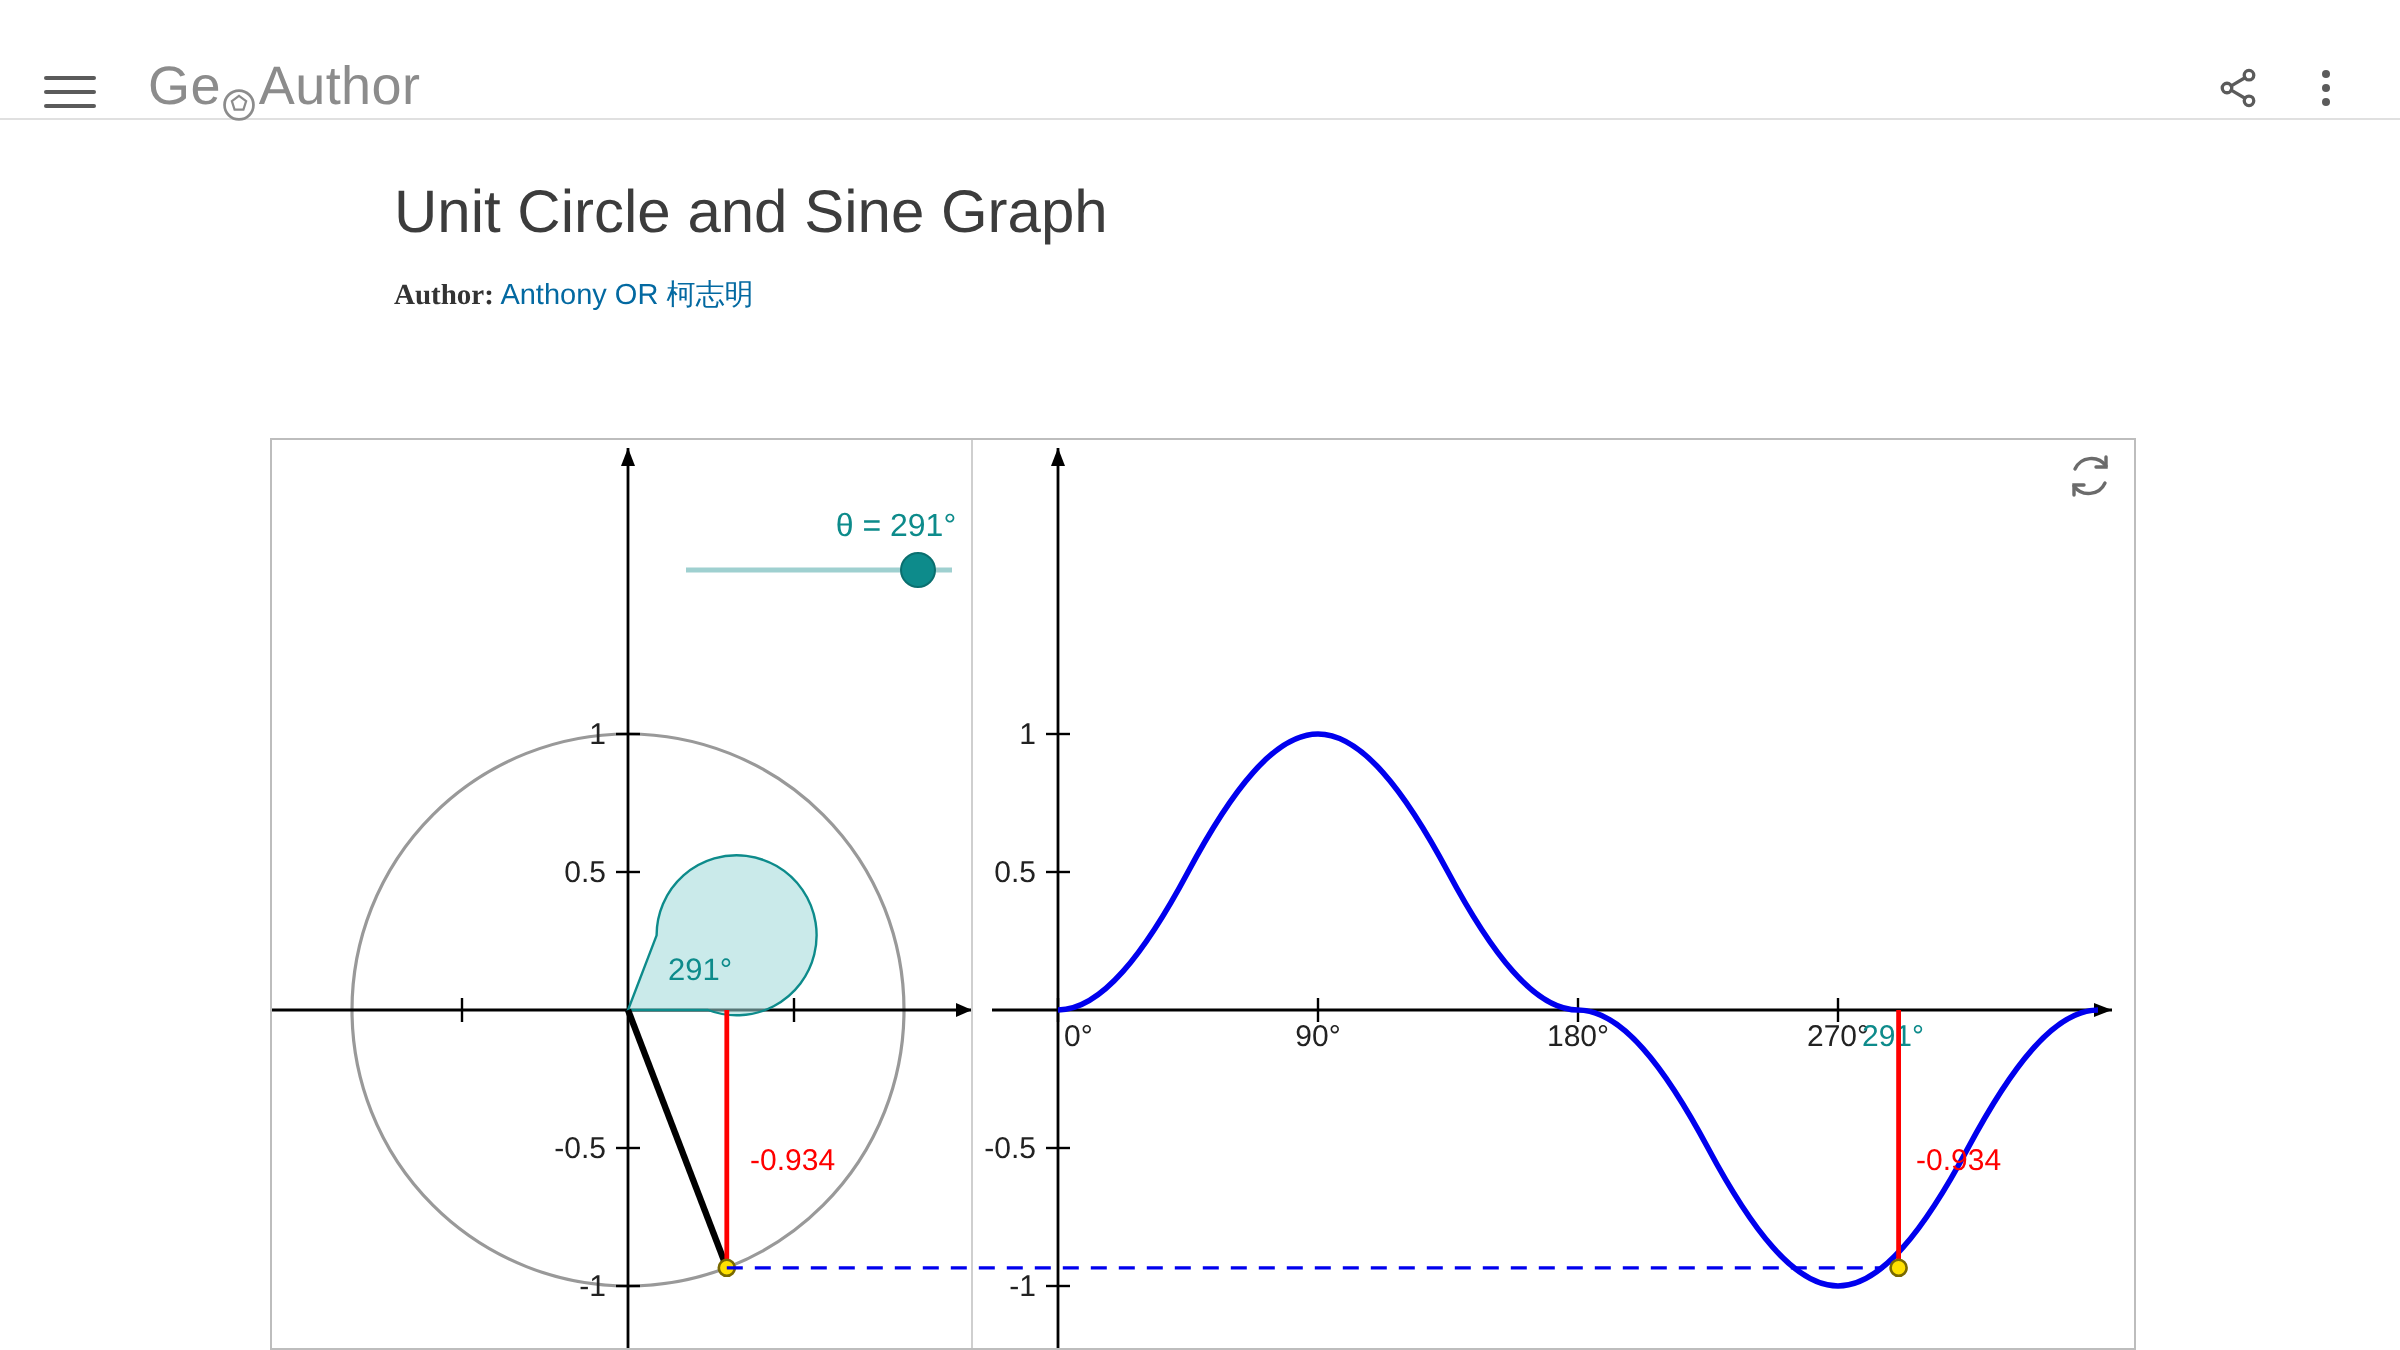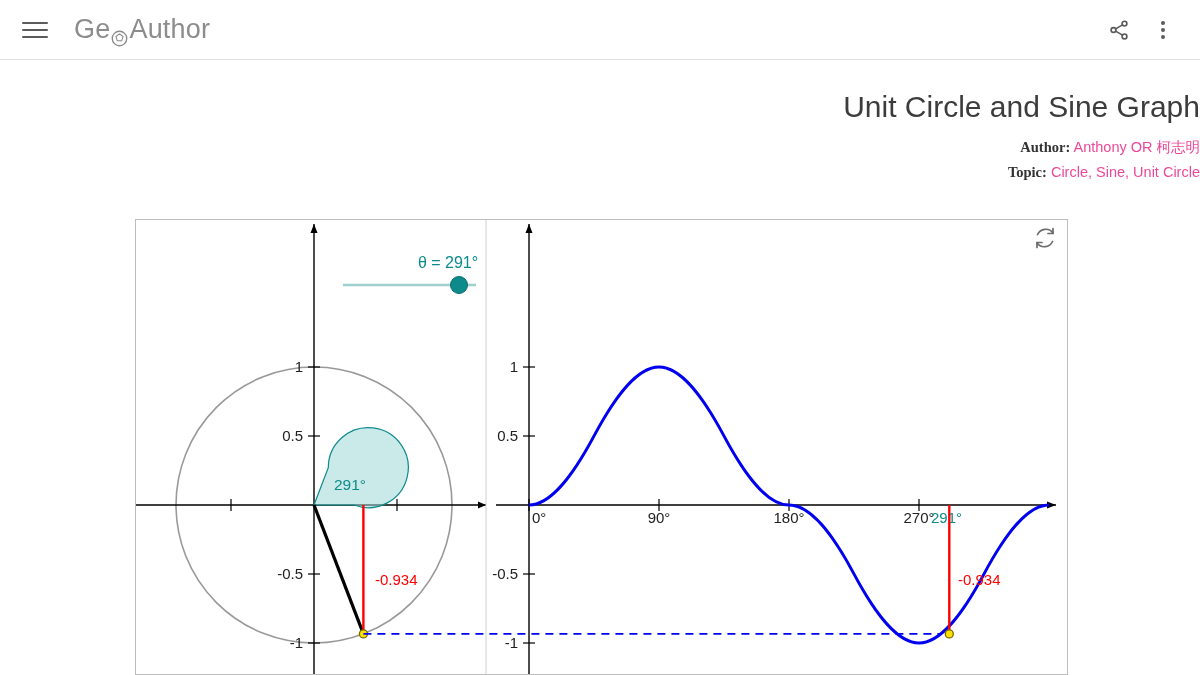--- a/index.html
+++ b/index.html
@@ -13,21 +13,21 @@
     height: 675px;
     overflow: hidden;
     position: relative;
   }
 
   
   .topbar {
     height: 60px;
     border-bottom: 1px solid #e0e0e0;
     display: flex;
-    align-items: center;
+    align-items: flex-end;
     padding: 0 22px;
     box-sizing: border-box;
     background: #fff;
   }
   .hamburger {
     width: 26px;
     height: 26px;
     display: flex;
     flex-direction: column;
     justify-content: center;
@@ -76,36 +76,35 @@
     align-items: center;
   }
   .kebab i {
     width: 4px; height: 4px; border-radius: 50%;
     background: #5b5b5b; display: block;
   }
 
   
   .content {
     padding: 0 0 0 12px;
-    text-align: right;
   }
   .title {
     font-size: 30px;
     color: #3c3c3c;
     font-weight: 400;
     margin: 30px 0 0 185px;
   }
   .meta {
     margin: 14px 0 0 185px;
     font-size: 14.5px;
     color: #444;
   }
   .meta-row { margin-bottom: 7px; }
   .meta-label { font-weight: bold; color: #333; font-family: Liberation Serif, serif; }
-  .meta-link { color: #ec4899; text-decoration: none; }
+  .meta-link { color: #0369a1; text-decoration: none; }
 
   
   .applet {
     position: absolute;
     left: 135px;
     top: 219px;
     width: 933px;
     height: 456px;
     border: 1px solid #bdbdbd;
     box-sizing: border-box;
@@ -162,24 +161,20 @@
   </div>
 </div>
 
 <div class="content">
   <div class="title">Unit Circle and Sine Graph</div>
   <div class="meta">
     <div class="meta-row">
       <span class="meta-label">Author:</span>
       <span class="meta-link">Anthony OR 柯志明</span>
     </div>
-    <div class="meta-row">
-      <span class="meta-label">Topic:</span>
-      <span class="meta-link">Circle, Sine, Unit Circle</span>
-    </div>
   </div>
 </div>
 
 <div class="applet">
 
   <div class="refresh-btn">
     <svg width="24" height="24" viewBox="0 0 24 24" fill="none" stroke="#6b6b6b" stroke-width="1.7" stroke-linecap="round">
       <path d="M20 7a9 9 0 0 0-15.5 1.5"></path>
       <polyline points="20,2.5 20,7.5 15,7.5"></polyline>
       <path d="M4 17a9 9 0 0 0 15.5-1.5"></path>

